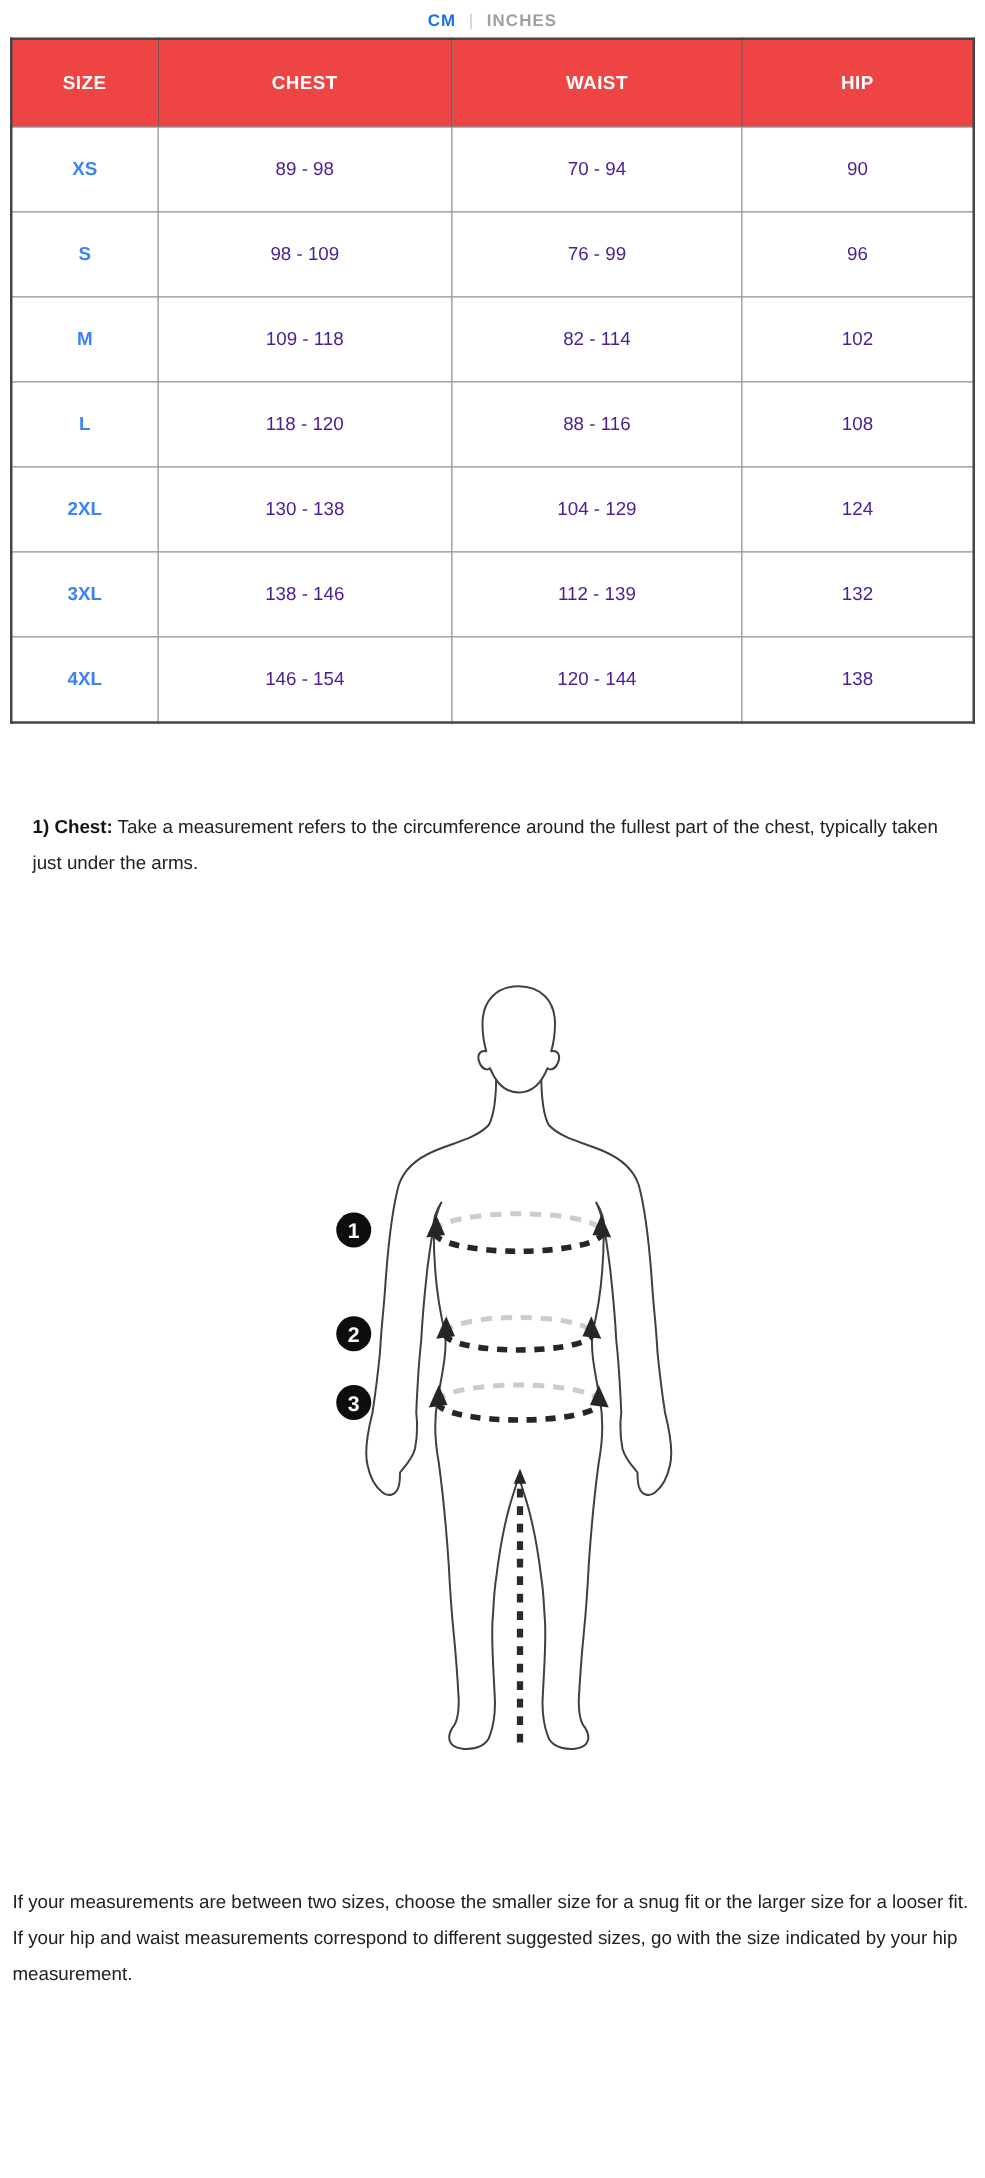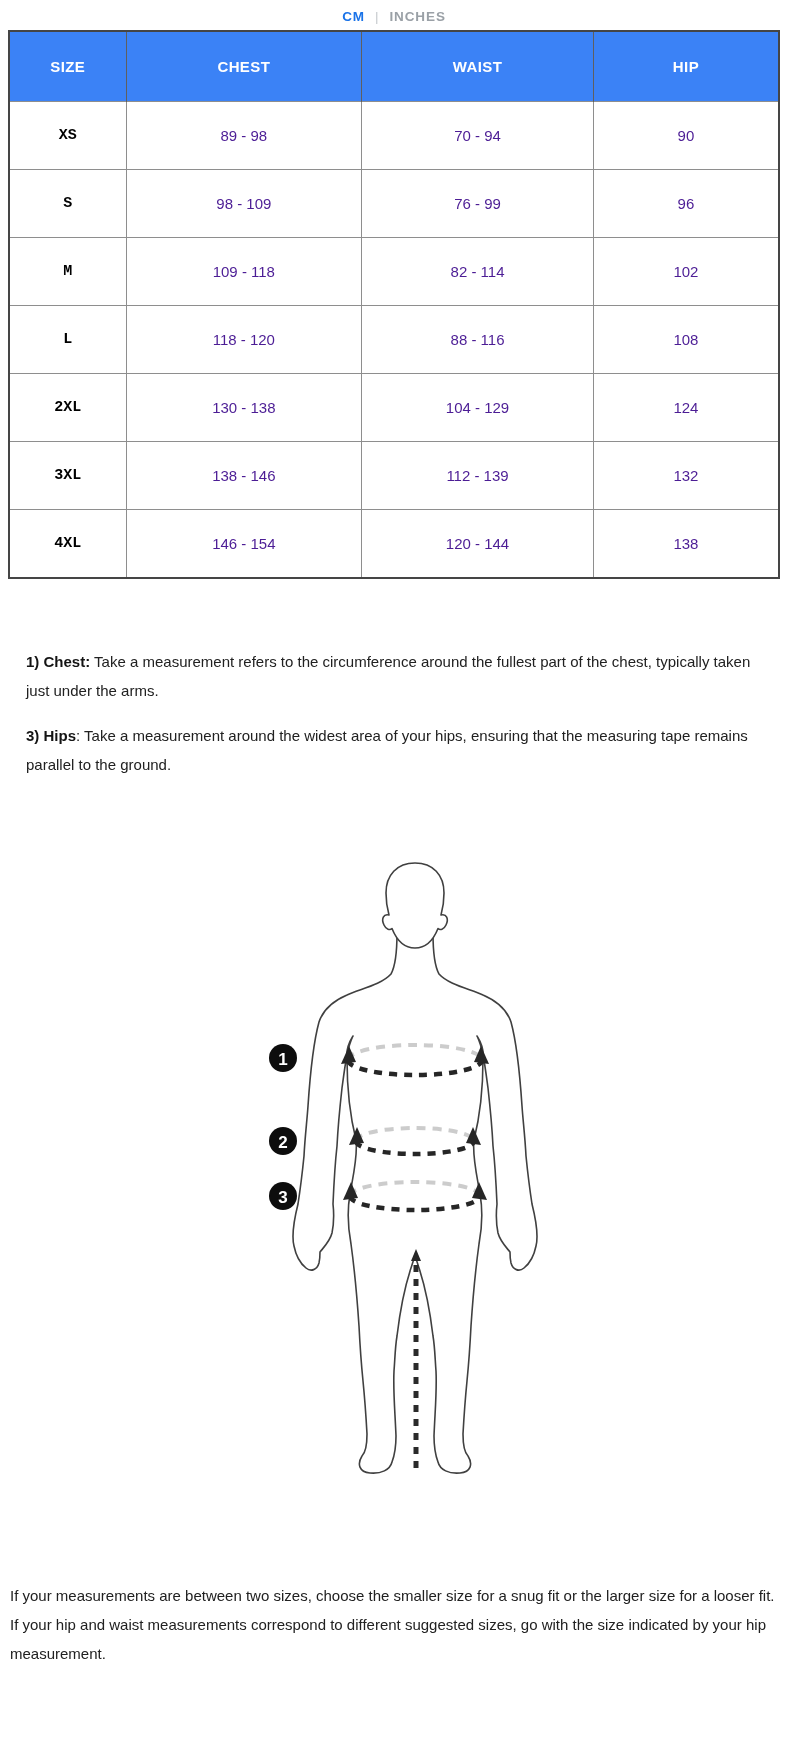--- a/index.html
+++ b/index.html
@@ -19,30 +19,30 @@
   .unit.active   { color:#1a73e8; }
   .unit.inactive { color:#9aa0a6; }
   .unit-divider  { color:#c5c9cc; font-weight:normal; }
 
   
   table.size-table {
     border-collapse:collapse; width:772px; margin:6px 8px 0 8px;
     border:2px solid #454545; table-layout:fixed;
   }
   table.size-table th {
-    background:#3b82f6; color:#ffffff; height:67px;
+    background:#ef4444; color:#ffffff; height:67px;
     font-size:15px; font-weight:bold; letter-spacing:0.4px;
     border-right:1px solid #5f5f5f; text-align:center;
   }
   table.size-table th:last-child { border-right:none; }
   table.size-table td {
     border:1px solid #8e8e8e; height:65px; text-align:center;
     font-size:15px; color:#4c1d95; background:#ffffff;
   }
-  table.size-table td.size-col { font-weight:bold; color:#000000;font-family:Liberation Mono, monospace; }
+  table.size-table td.size-col { font-weight:bold; color:#3b82f6; }
   .col-size  { width:15.2%; }
   .col-chest { width:30.6%; }
   .col-waist { width:30.1%; }
   .col-hip   { width:24.1%; }
 
   
   .notes { margin:68px 10px 0 10px; }
   .notes p { margin:16px; font-size:15px; line-height:29px; color:#212121; }
   .notes b { color:#141414; }
 
@@ -122,21 +122,20 @@
           <td class="size-col">4XL</td>
           <td>146 - 154</td>
           <td>120 - 144</td>
           <td>138</td>
         </tr>
       </tbody>
   </table>
 
   <div class="notes" id="notes">
       <p><b>1) Chest:</b><span> Take a measurement refers to the circumference around the fullest part of the chest, typically taken just under the arms.</span></p>
-      <p><b>3) Hips</b><span>: Take a measurement around the widest area of your hips, ensuring that the measuring tape remains parallel to the ground.</span></p>
     </div>
 
   <div class="figure-wrap">
     <svg width="330" height="710" viewBox="0 0 330 710">
 
       <path fill="#ffffff" stroke="#404040" stroke-width="1.6" stroke-linejoin="round" d="
         M 167 138
         C 167 156 166 170 161 179
         C 151 190 130 194 117 200
         C 103 206 93 215 89 227

